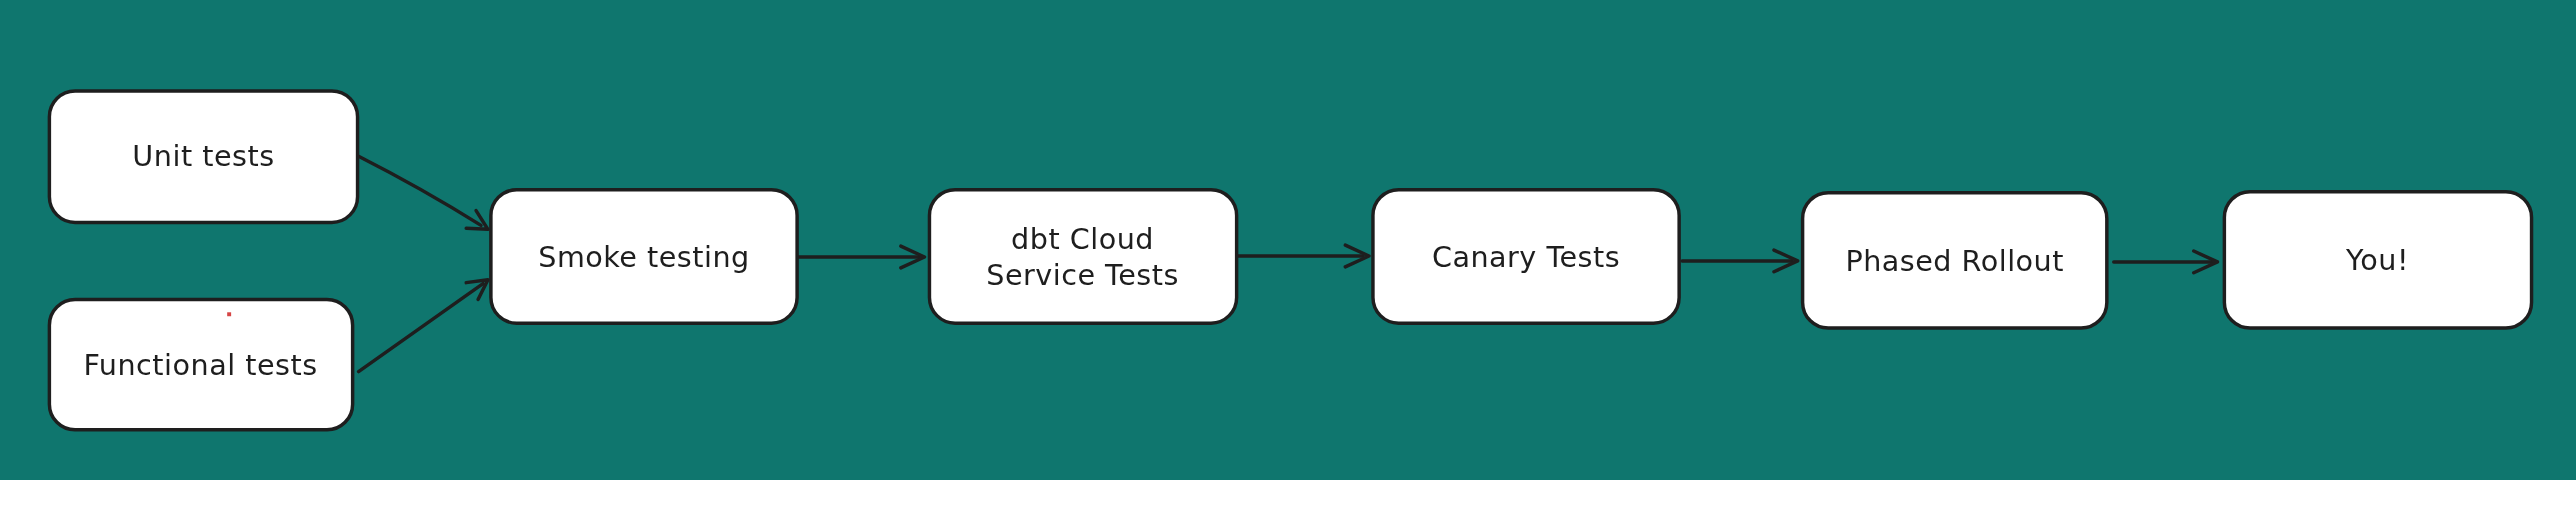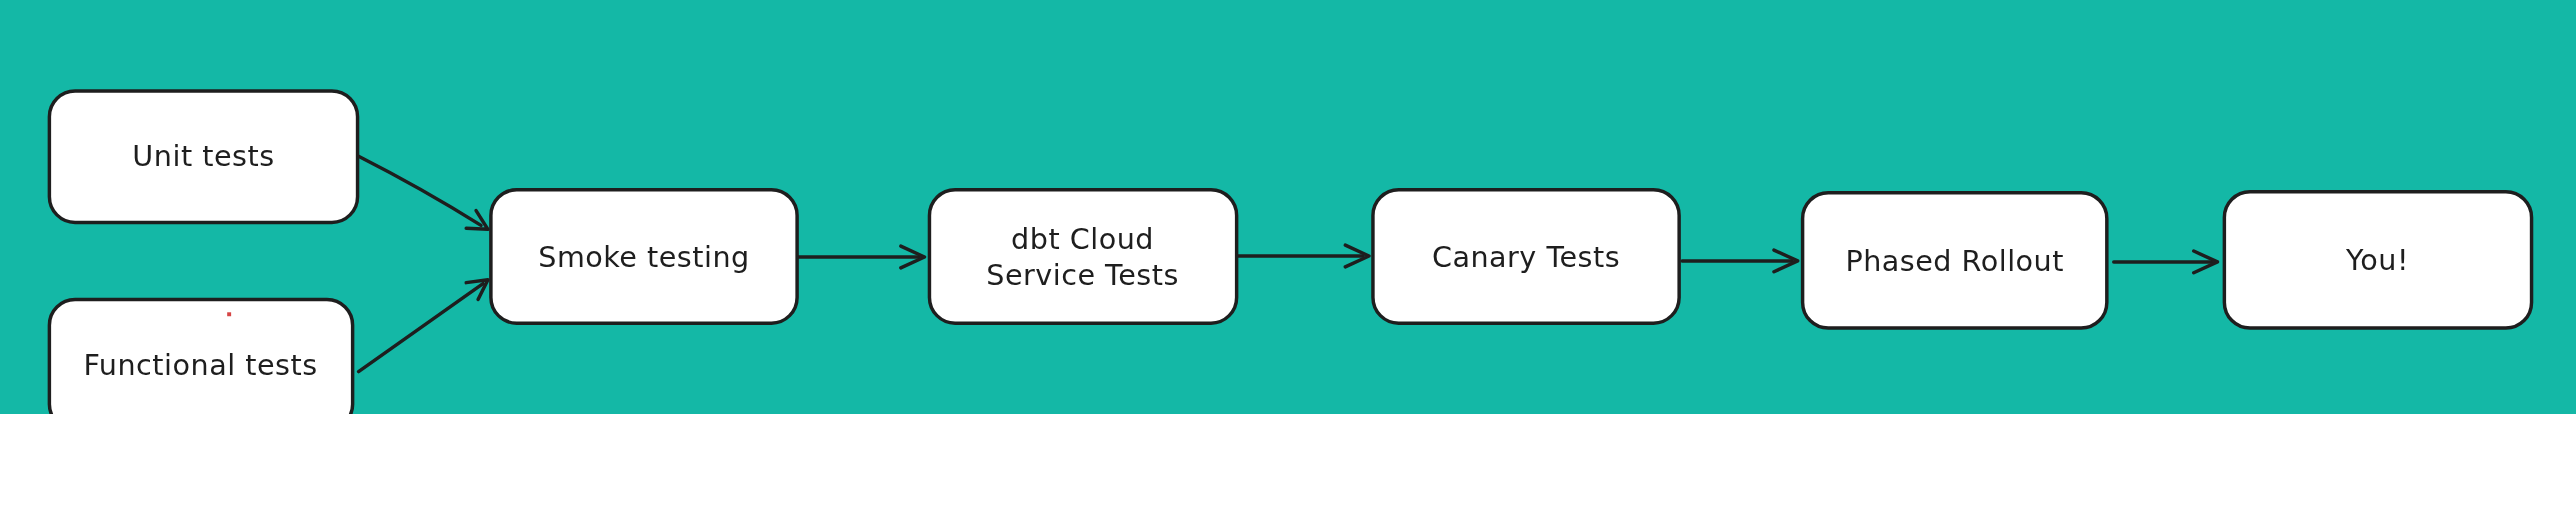--- a/index.html
+++ b/index.html
@@ -3,22 +3,22 @@
 <meta charset="utf-8">
 <style>
   html, body {
     margin: 0;
     padding: 0;
     background: #ffffff;
   }
   .canvas {
     position: relative;
     width: 2576px;
-    height: 414px;
-    background: #14b8a6;
+    height: 480px;
+    background: #0f766e;
     overflow: hidden;
   }
   svg { display: block; }
   .node-rect {
     fill: #ffffff;
     stroke: #1e1e1e;
     stroke-width: 3.5;
     stroke-linejoin: round;
   }
   .node-label {

